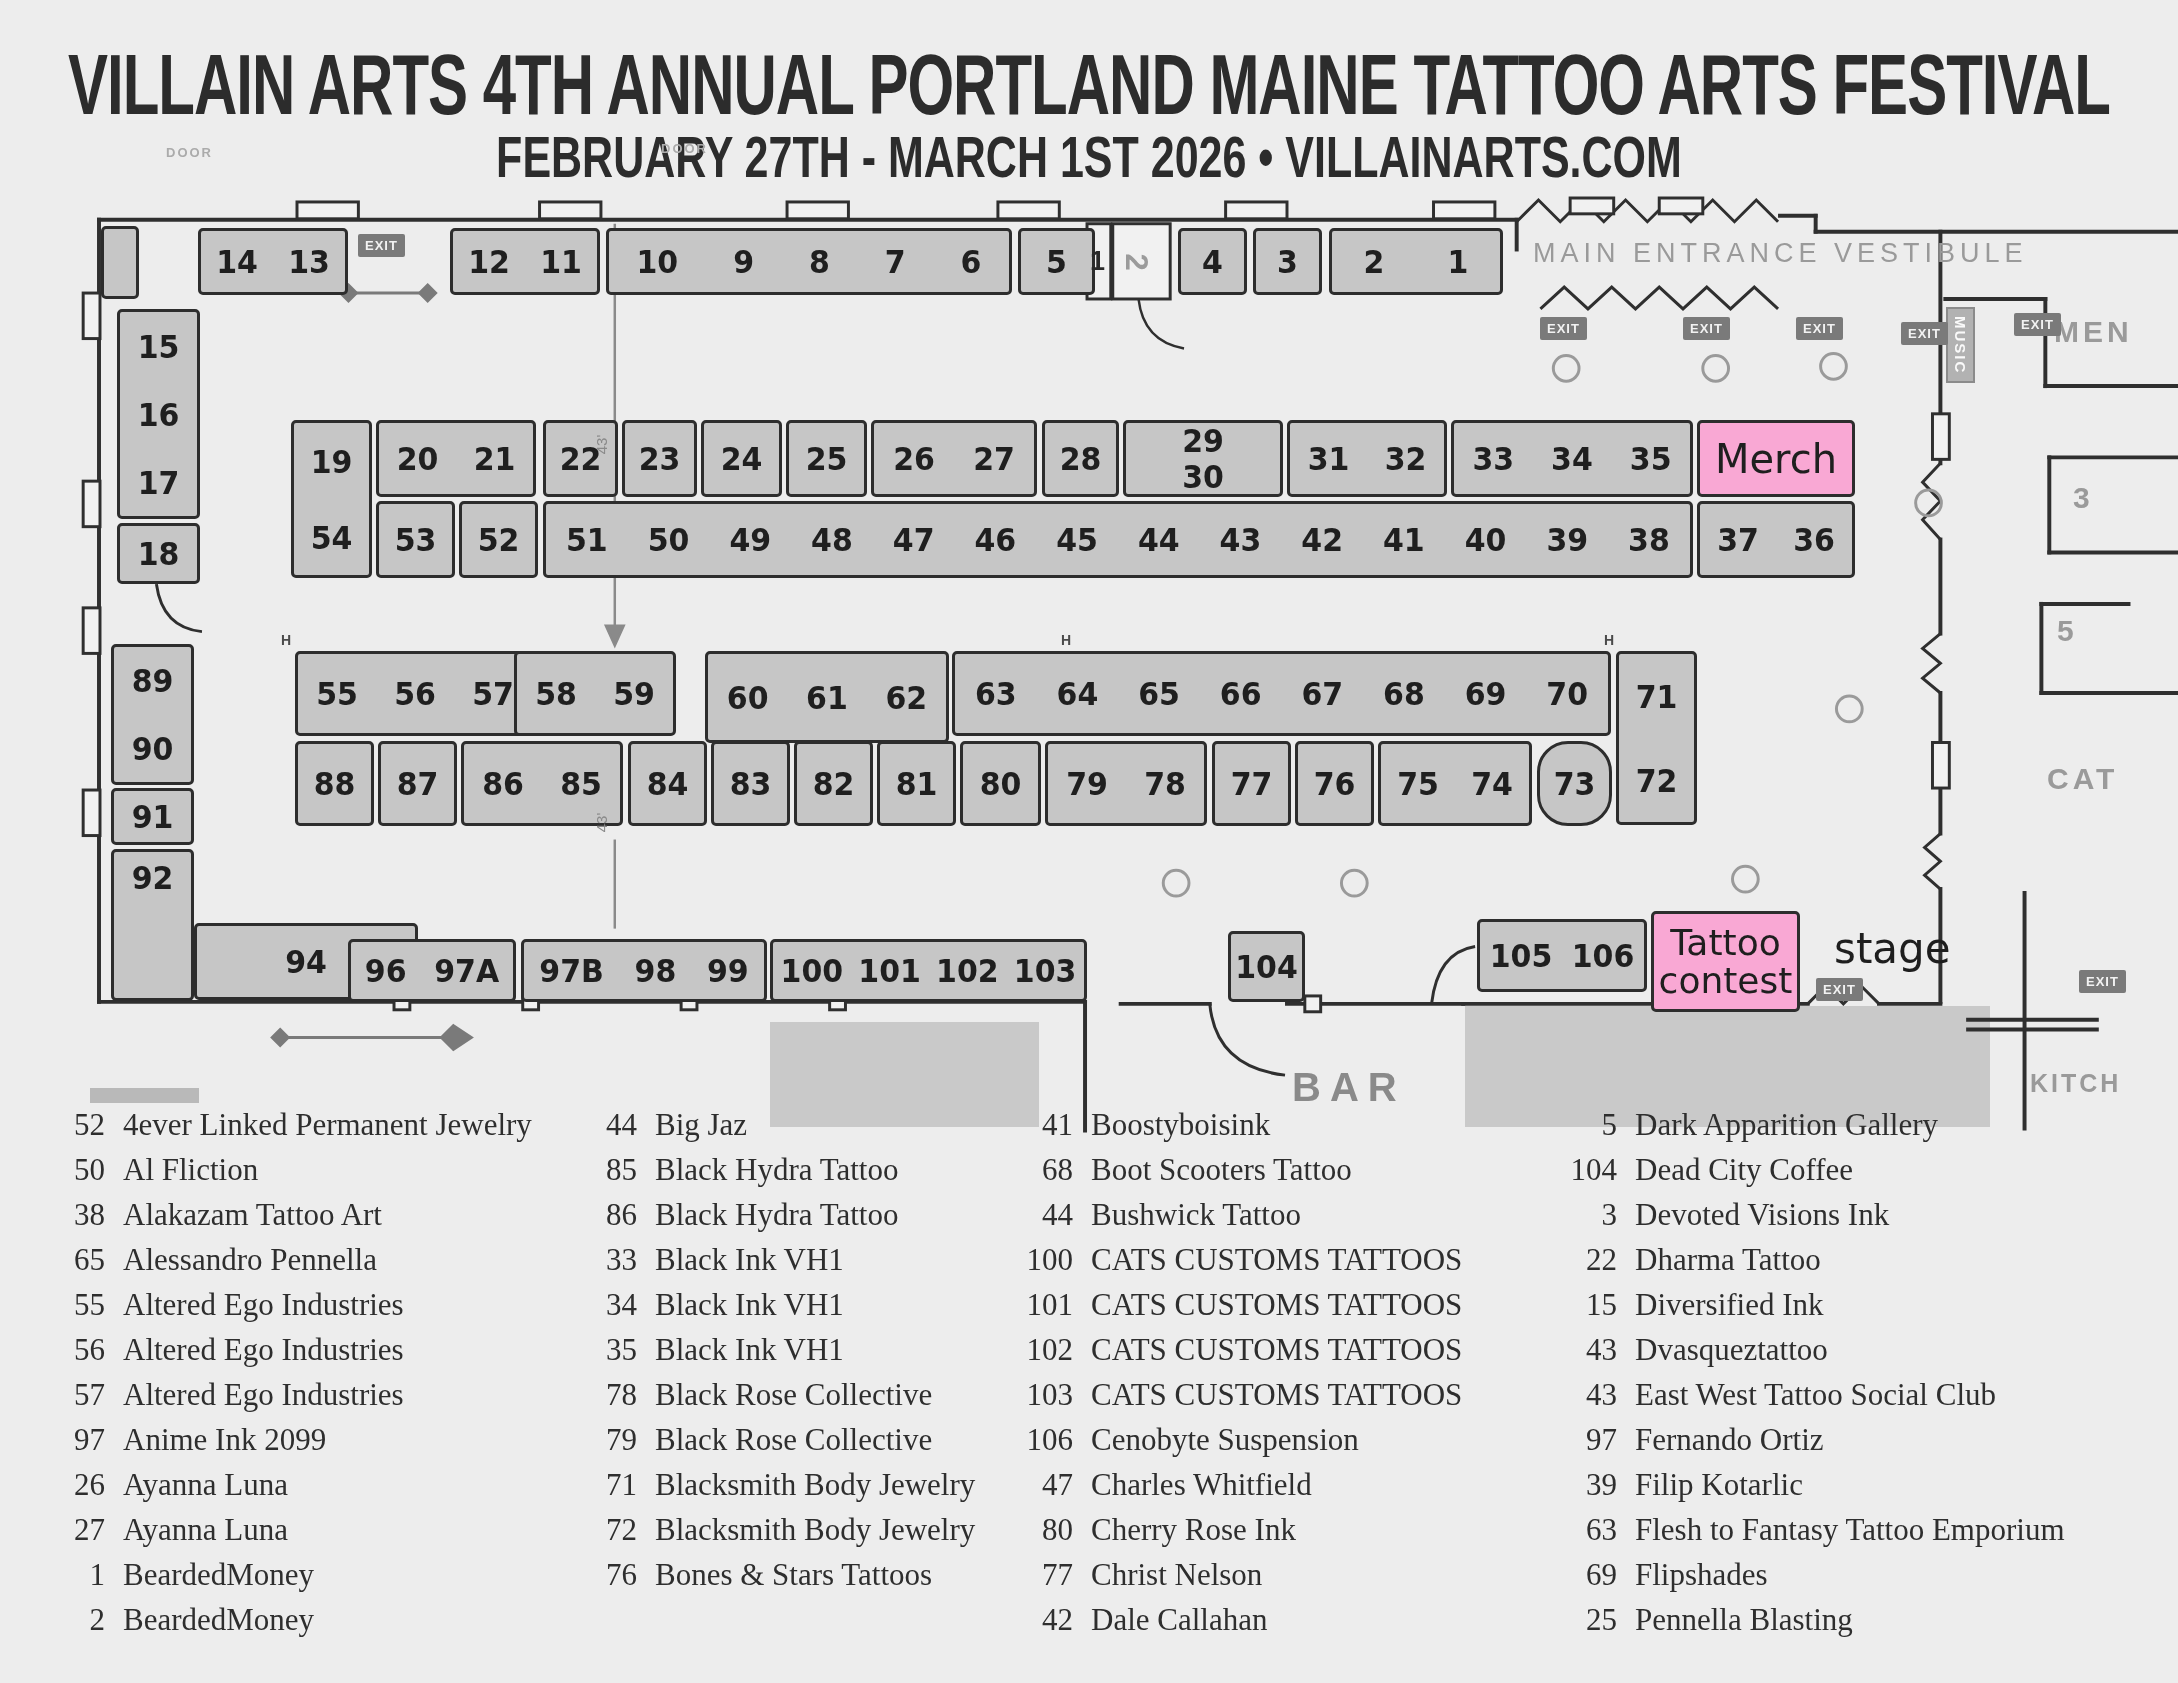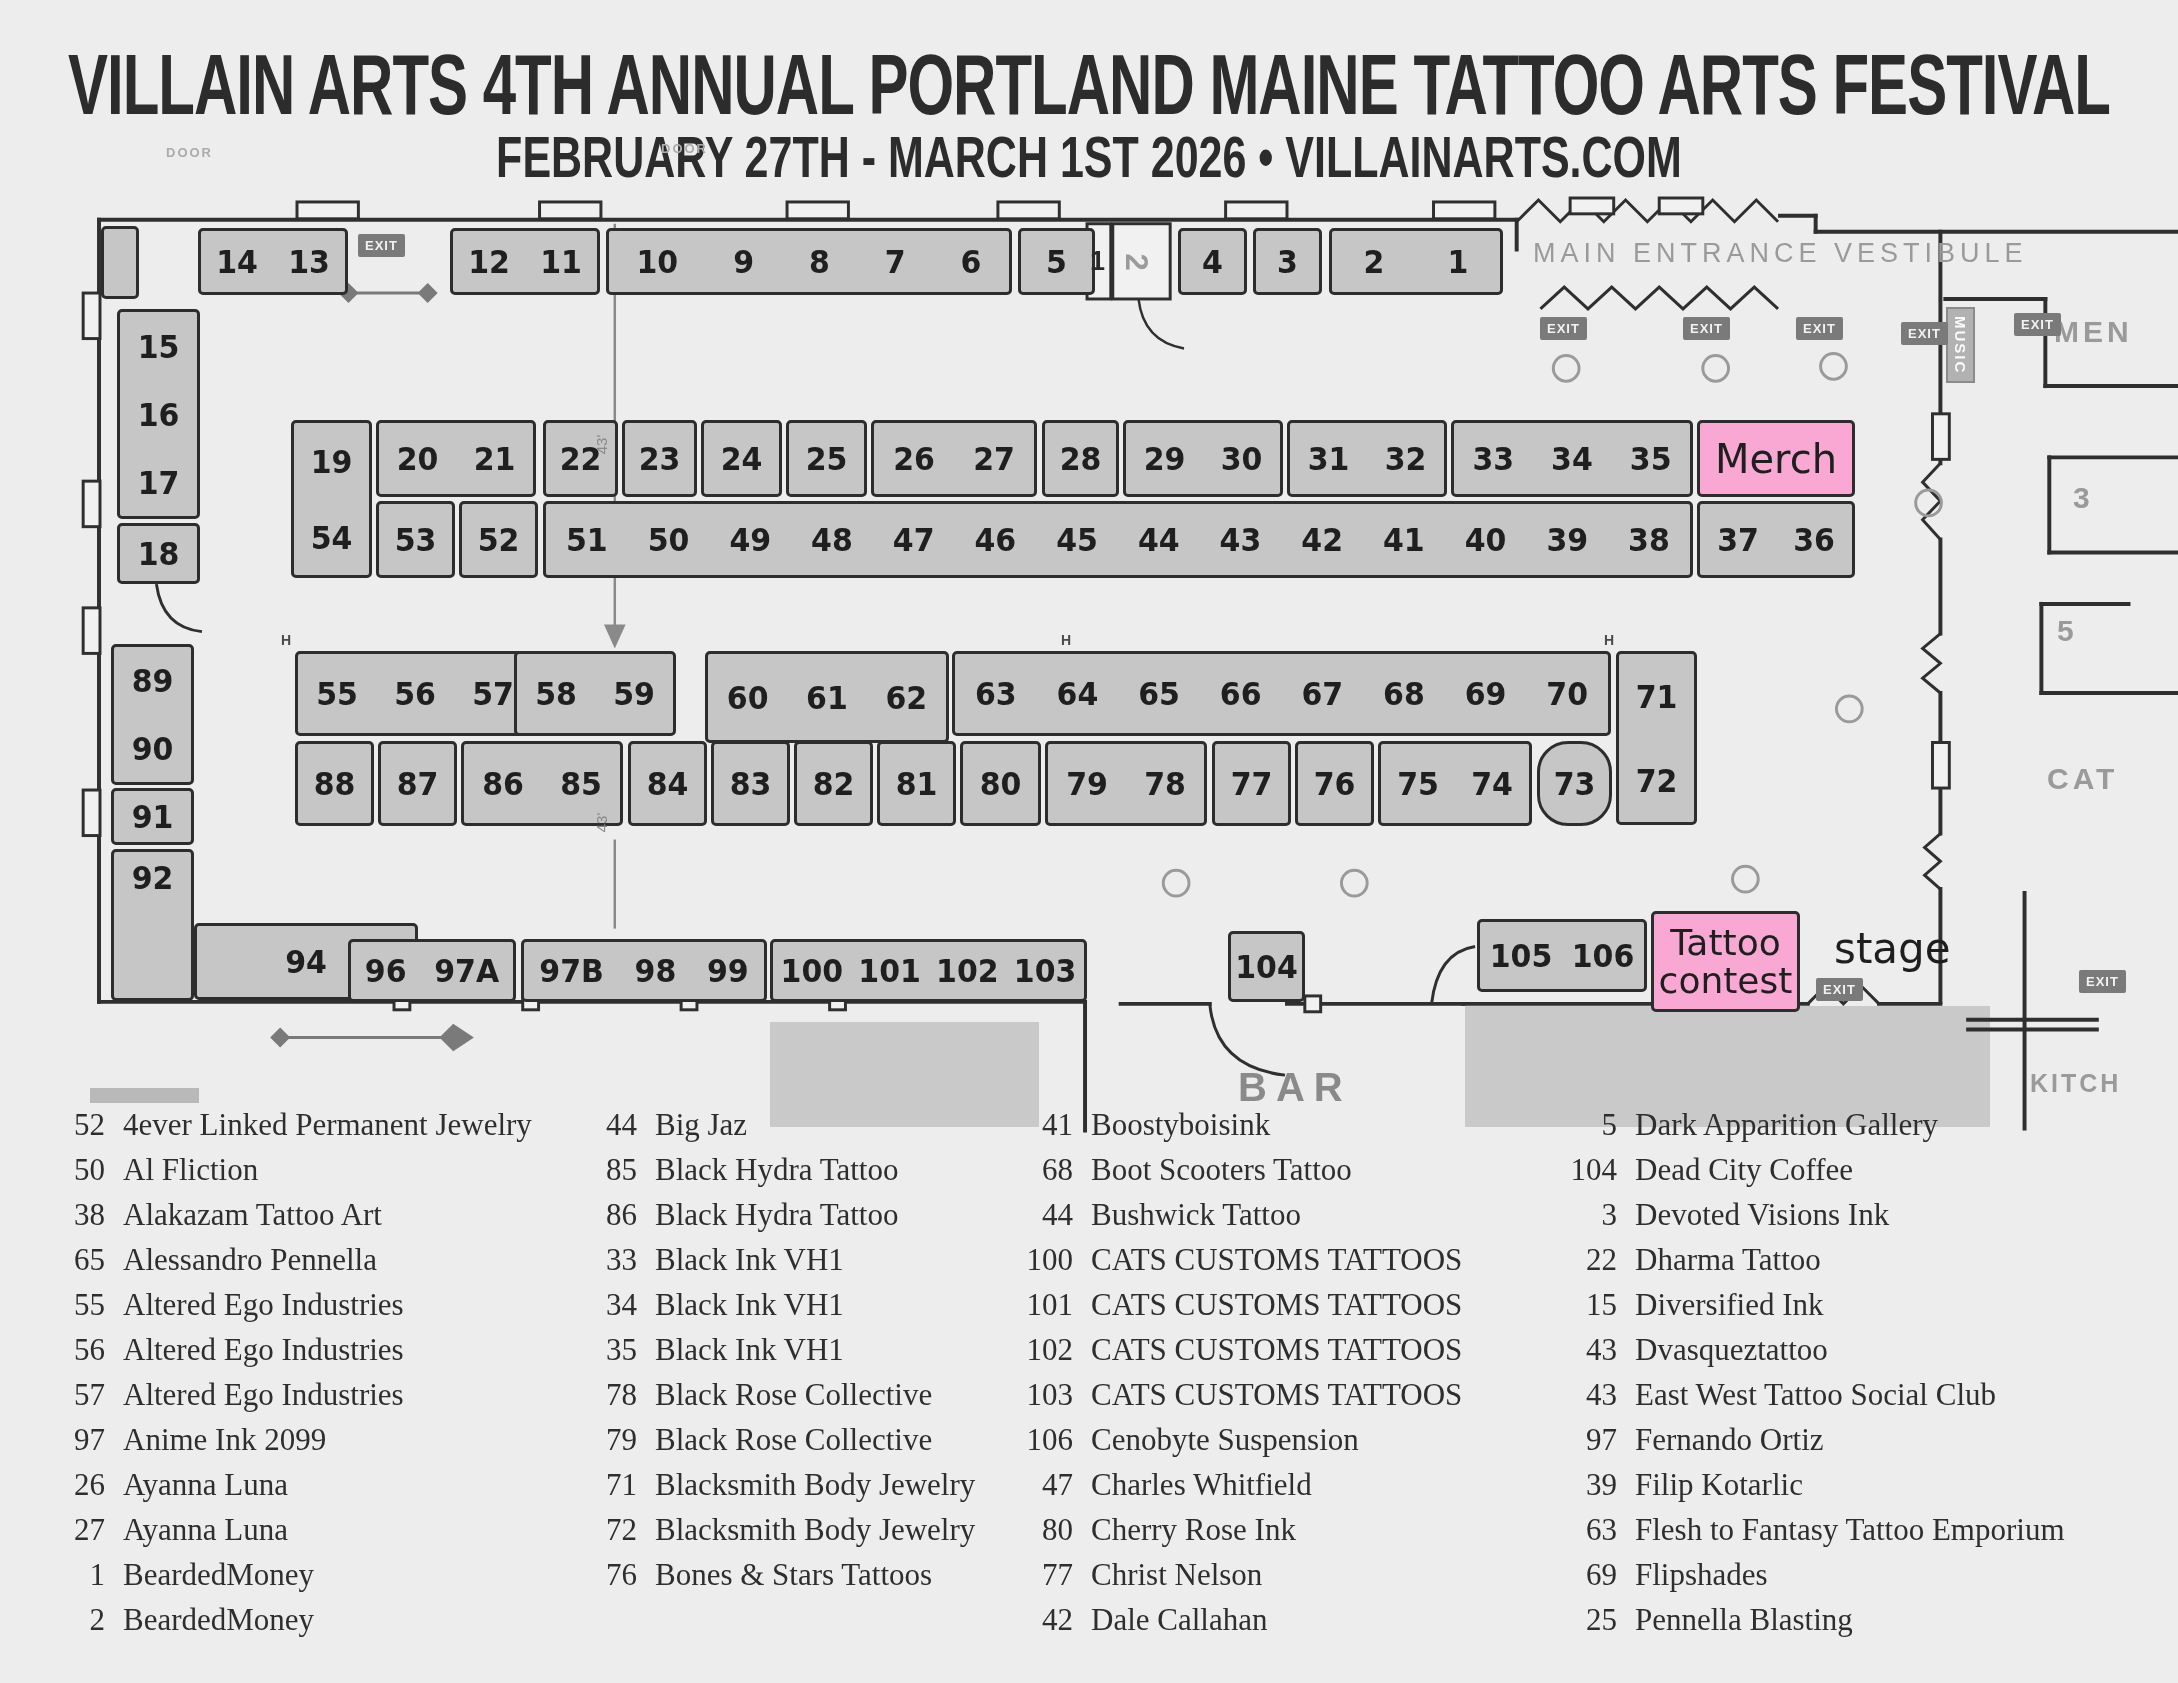--- a/index.html
+++ b/index.html
@@ -210,21 +210,21 @@
     <div class="booth " style="left: 786px; top: 420px; width: 81px; height: 77px;">
       <span>25</span>
     </div>
     <div class="booth " style="left: 871px; top: 420px; width: 166px; height: 77px;">
       <span>26</span>
       <span>27</span>
     </div>
     <div class="booth " style="left: 1042px; top: 420px; width: 77px; height: 77px;">
       <span>28</span>
     </div>
-    <div class="booth " style="left: 1123px; top: 420px; width: 160px; height: 77px;">
+    <div class="booth " style="left: 1123px; top: 420px; width: 160px; height: 77px; flex-direction: column;">
       <span>29</span>
       <span>30</span>
     </div>
     <div class="booth " style="left: 1287px; top: 420px; width: 160px; height: 77px;">
       <span>31</span>
       <span>32</span>
     </div>
     <div class="booth " style="left: 1451px; top: 420px; width: 242px; height: 77px;">
       <span>33</span>
       <span>34</span>
@@ -371,21 +371,21 @@
     <div class="booth " style="left: 1477px; top: 919px; width: 170px; height: 73px;">
       <span>105</span>
       <span>106</span>
     </div>
     <div class="booth white big v contest" style="left: 1651px; top: 911px; width: 149px; height: 101px;">
       <span>Tattoo</span>
       <span>contest</span>
     </div>
     <div class="lbl s-vest" style="left: 1533px; top: 238px;">MAIN ENTRANCE VESTIBULE</div>
     <div class="lbl s-stage" style="left: 1834px; top: 924px;">stage</div>
-    <div class="lbl s-bar" style="left: 1238px; top: 1065px;">BAR</div>
+    <div class="lbl s-bar" style="left: 1292px; top: 1065px;">BAR</div>
     <div class="lbl s-room" style="left: 2054px; top: 315px;">MEN</div>
     <div class="lbl s-room" style="left: 2073px; top: 481px;">3</div>
     <div class="lbl s-room" style="left: 2057px; top: 614px;">5</div>
     <div class="lbl s-room" style="left: 2047px; top: 762px;">CAT</div>
     <div class="lbl s-room-sm" style="left: 2030px; top: 1069px;">KITCH</div>
     <div class="lbl s-music" style="left: 1946px; top: 307px;">MUSIC</div>
     <div class="lbl s-door" style="left: 166px; top: 145px;">DOOR</div>
     <div class="lbl s-door" style="left: 661px; top: 141px;">DOOR</div>
     <div class="lbl s-dim" style="left: 592px; top: 436px;">43'</div>
     <div class="lbl s-dim" style="left: 592px; top: 814px;">43'</div>

